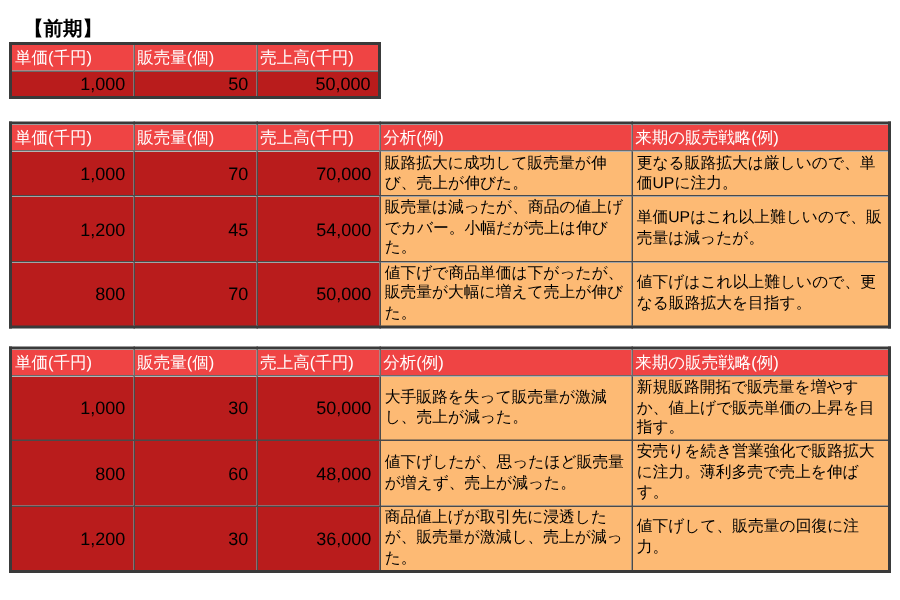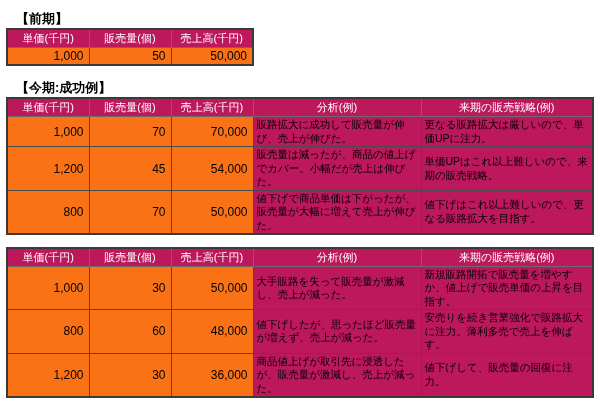--- a/index.html
+++ b/index.html
@@ -14,34 +14,34 @@
   .tbl-title{
     font-size:13px;font-weight:bold;line-height:1.15;
     margin:0 0 1px 10px;letter-spacing:0;
   }
   table{
     border-collapse:collapse;table-layout:fixed;
     border:2px solid #3a3a3a;
   }
   td,th{border:1px solid #4a4a4a;overflow:hidden;}
   th{
-    background:#be185d;color:#ffffff;
-    font-size:11px;font-weight:normal;text-align:center;
+    background:#ef4444;color:#ffffff;
+    font-size:11px;font-weight:normal;text-align:left;
     height:15px;padding:1px 2px;
     border-color:#6b6b6b;
   }
   td.num{
     text-align:right;font-size:12px;
     padding:1px 5px 1px 2px;vertical-align:middle;
-    background:#f97316;
+    background:#b91c1c;
   }
   td.txt{
     text-align:left;font-size:10.5px;line-height:1.28;
     padding:1px 3px;vertical-align:middle;
-    background:#be185d;
+    background:#fdba74;
   }
   col.c-num{width:82px;}
   col.c-ana{width:168px;}
   col.c-str{width:172px;}
 </style>
 </head>
 <body>
 
 <div class="page">
 
@@ -62,21 +62,20 @@
       <tr style="height:18px;">
         <td class="num">1,000</td>
         <td class="num">50</td>
         <td class="num">50,000</td>
       </tr>
     </tbody>
       </table>
   </div>
 
   <div class="block tight">
-    <div class="tbl-title">【今期:成功例】</div>
     <table>
       <colgroup>
           <col class="c-num">
           <col class="c-num">
           <col class="c-num">
           <col class="c-ana">
           <col class="c-str">
         </colgroup>
       <tbody>
           <tr>
@@ -91,21 +90,21 @@
         <td class="num">70</td>
         <td class="num">70,000</td>
         <td class="txt">販路拡大に成功して販売量が伸び、売上が伸びた。</td>
         <td class="txt">更なる販路拡大は厳しいので、単価UPに注力。</td>
       </tr>
       <tr style="height:34px;">
         <td class="num">1,200</td>
         <td class="num">45</td>
         <td class="num">54,000</td>
         <td class="txt">販売量は減ったが、商品の値上げでカバー。小幅だが売上は伸びた。</td>
-        <td class="txt">単価UPはこれ以上難しいので、来期の販売戦略。</td>
+        <td class="txt">単価UPはこれ以上難しいので、販売量は減ったが。</td>
       </tr>
       <tr style="height:36px;">
         <td class="num">800</td>
         <td class="num">70</td>
         <td class="num">50,000</td>
         <td class="txt">値下げで商品単価は下がったが、販売量が大幅に増えて売上が伸びた。</td>
         <td class="txt">値下げはこれ以上難しいので、更なる販路拡大を目指す。</td>
       </tr>
     </tbody>
       </table>

